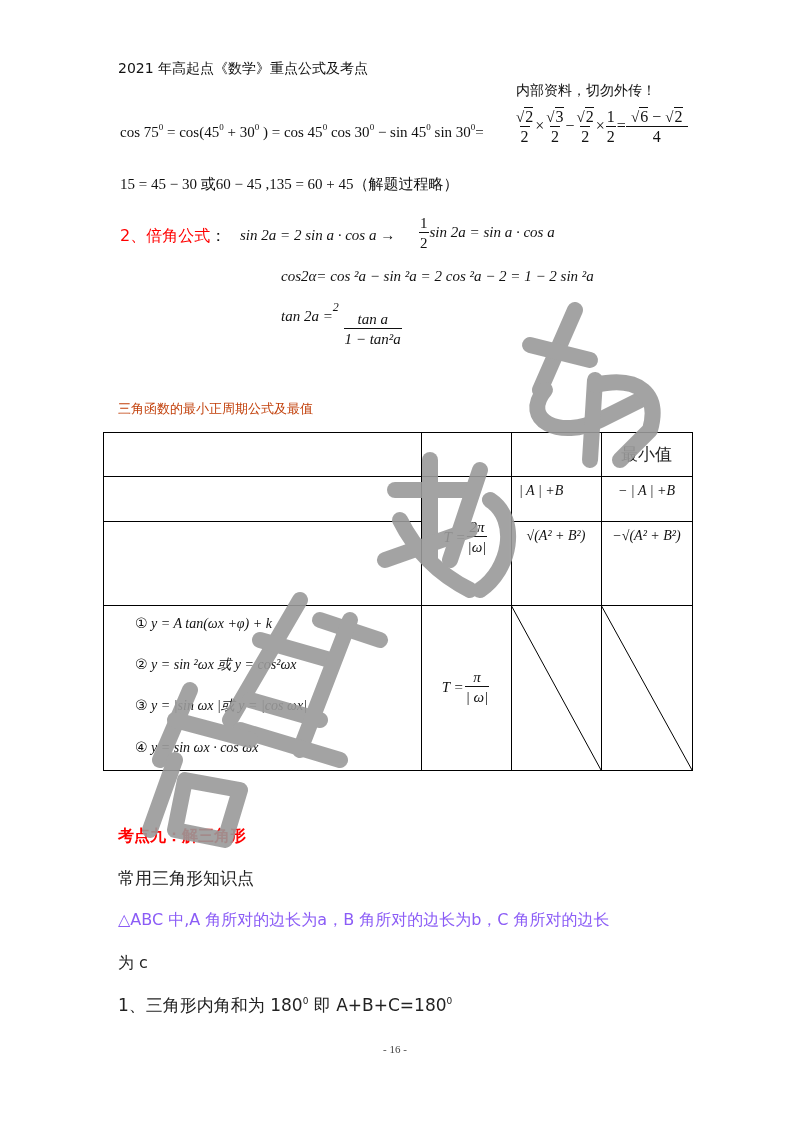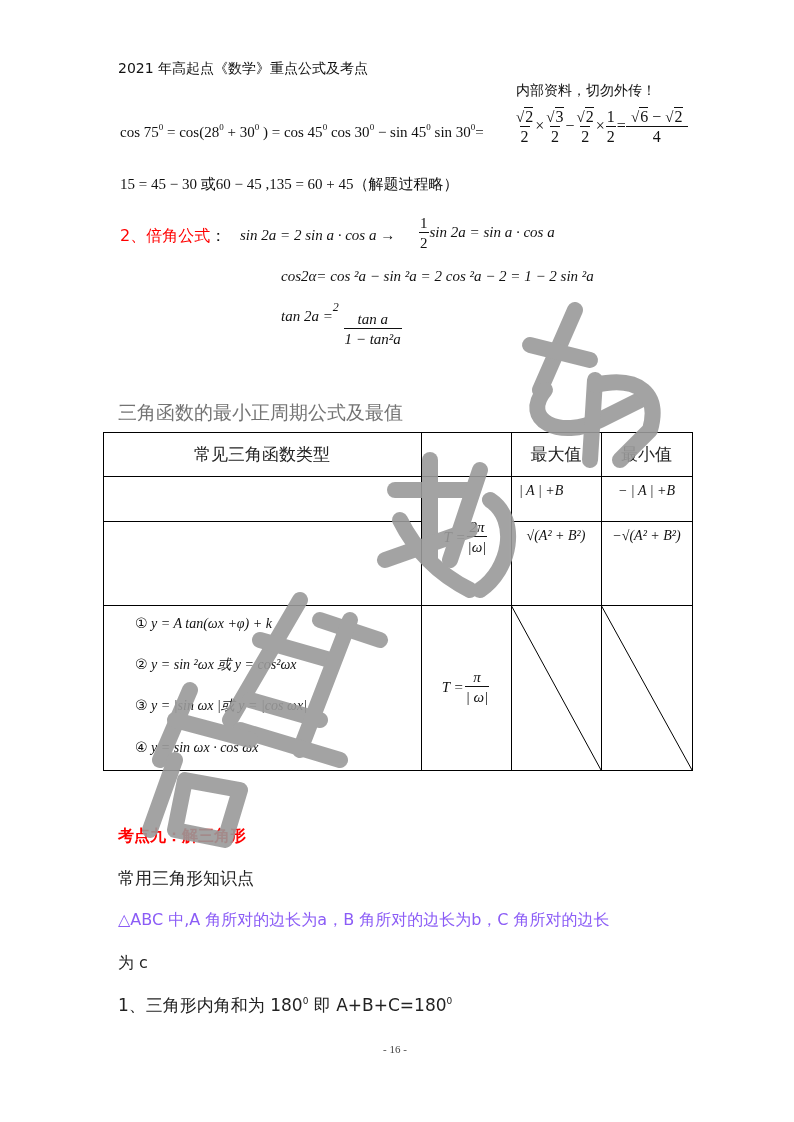--- a/index.html
+++ b/index.html
@@ -27,21 +27,21 @@
   .pagenum { font-size:11px; color:#444; }
 </style>
 </head>
 <body>
 
 <div class="abs cn" style="left:118px;top:60px;font-size:14px;">2021 年高起点《数学》重点公式及考点</div>
 <div class="abs cn" style="left:516px;top:82px;font-size:14px;">内部资料，切勿外传！</div>
 
 <div class="abs math" style="left:120px;top:112px;line-height:40px;">
   <span>cos 75</span><sup>0</sup>
-  <span>= cos(28</span><sup>0</sup>
+  <span>= cos(45</span><sup>0</sup>
   <span>+ 30</span><sup>0</sup>
   <span>) = cos 45</span><sup>0</sup>
   <span>cos 30</span><sup>0</sup>
   <span>− sin 45</span><sup>0</sup>
   <span>sin 30</span><sup>0</sup><span>=</span>
 </div>
 <div class="abs math" style="left:514px;top:108px;font-size:16px;">
   <span class="frac">
       <span class="n"><span class="rad">√</span><span class="sqrt">2</span></span>
       <span class="d">2</span>
@@ -78,21 +78,21 @@
 </div>
 <div class="abs math it" style="left:281px;top:268px;">cos2α= cos ²a − sin ²a = 2 cos ²a − 2 = 1 − 2 sin ²a</div>
 <div class="abs math it" style="left:281px;top:300px;">
   <span style="vertical-align:12px;">tan 2a =</span><span style="font-size:12px;vertical-align:22px;">2</span>
   <span class="frac">
       <span class="n">tan a</span>
       <span class="d">1 − tan²a</span>
     </span>
 </div>
 
-<div class="abs cn" style="left:118px;top:400px;font-size:19px;color:#737373;">三角函数的最小正周期公式及最值</div>
+<div class="abs cn" style="left:118px;top:400px;font-size:13px;color:#c2410c;">三角函数的最小正周期公式及最值</div>
 
 <div class="tbl">
 
   <div class="line" style="left:0;top:0;width:590px;height:1px;"></div>
   <div class="line" style="left:0;top:44px;width:590px;height:1px;"></div>
   <div class="line" style="left:0;top:89px;width:318px;height:1px;"></div>
   <div class="line" style="left:408px;top:89px;width:182px;height:1px;"></div>
   <div class="line" style="left:0;top:173px;width:590px;height:1px;"></div>
   <div class="line" style="left:0;top:338px;width:590px;height:1px;"></div>
 
@@ -100,22 +100,20 @@
   <div class="line" style="left:318px;top:0;width:1px;height:339px;"></div>
   <div class="line" style="left:408px;top:0;width:1px;height:339px;"></div>
   <div class="line" style="left:498px;top:0;width:1px;height:339px;"></div>
   <div class="line" style="left:589px;top:0;width:1px;height:339px;"></div>
 
   <svg style="position:absolute;left:408px;top:173px;" width="182" height="166">
     <line x1="0" y1="0" x2="90" y2="165" stroke="#000" stroke-width="1"></line>
     <line x1="90" y1="0" x2="181" y2="165" stroke="#000" stroke-width="1"></line>
   </svg>
 
-  <div class="cell cn hdr" style="left:0;top:0;width:318px;height:44px;">常见三角函数类型</div>
-  <div class="cell cn hdr" style="left:408px;top:0;width:90px;height:44px;">最大值</div>
   <div class="cell cn hdr" style="left:498px;top:0;width:91px;height:44px;">最小值</div>
 
   <div class="cell math it" style="left:408px;top:44px;width:90px;height:30px;font-size:14px;justify-content:flex-start;padding-left:8px;box-sizing:border-box;">| A | +B</div>
   <div class="cell math it" style="left:498px;top:44px;width:91px;height:30px;font-size:14px;">− | A | +B</div>
 
   <div class="cell math it" style="left:318px;top:80px;width:90px;height:50px;">
     <span>T =</span>
     <span class="frac">
         <span class="n">2π</span>
         <span class="d">|ω|</span>

